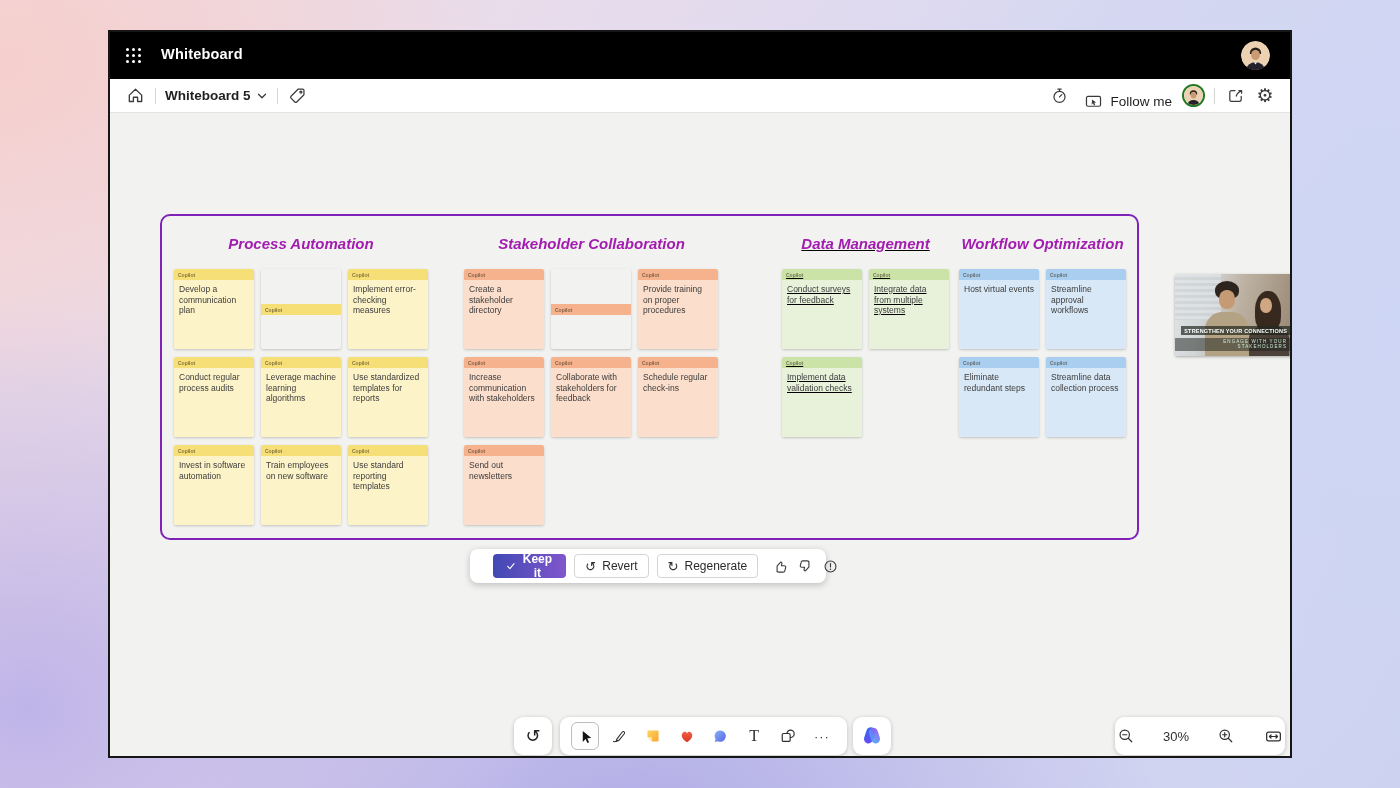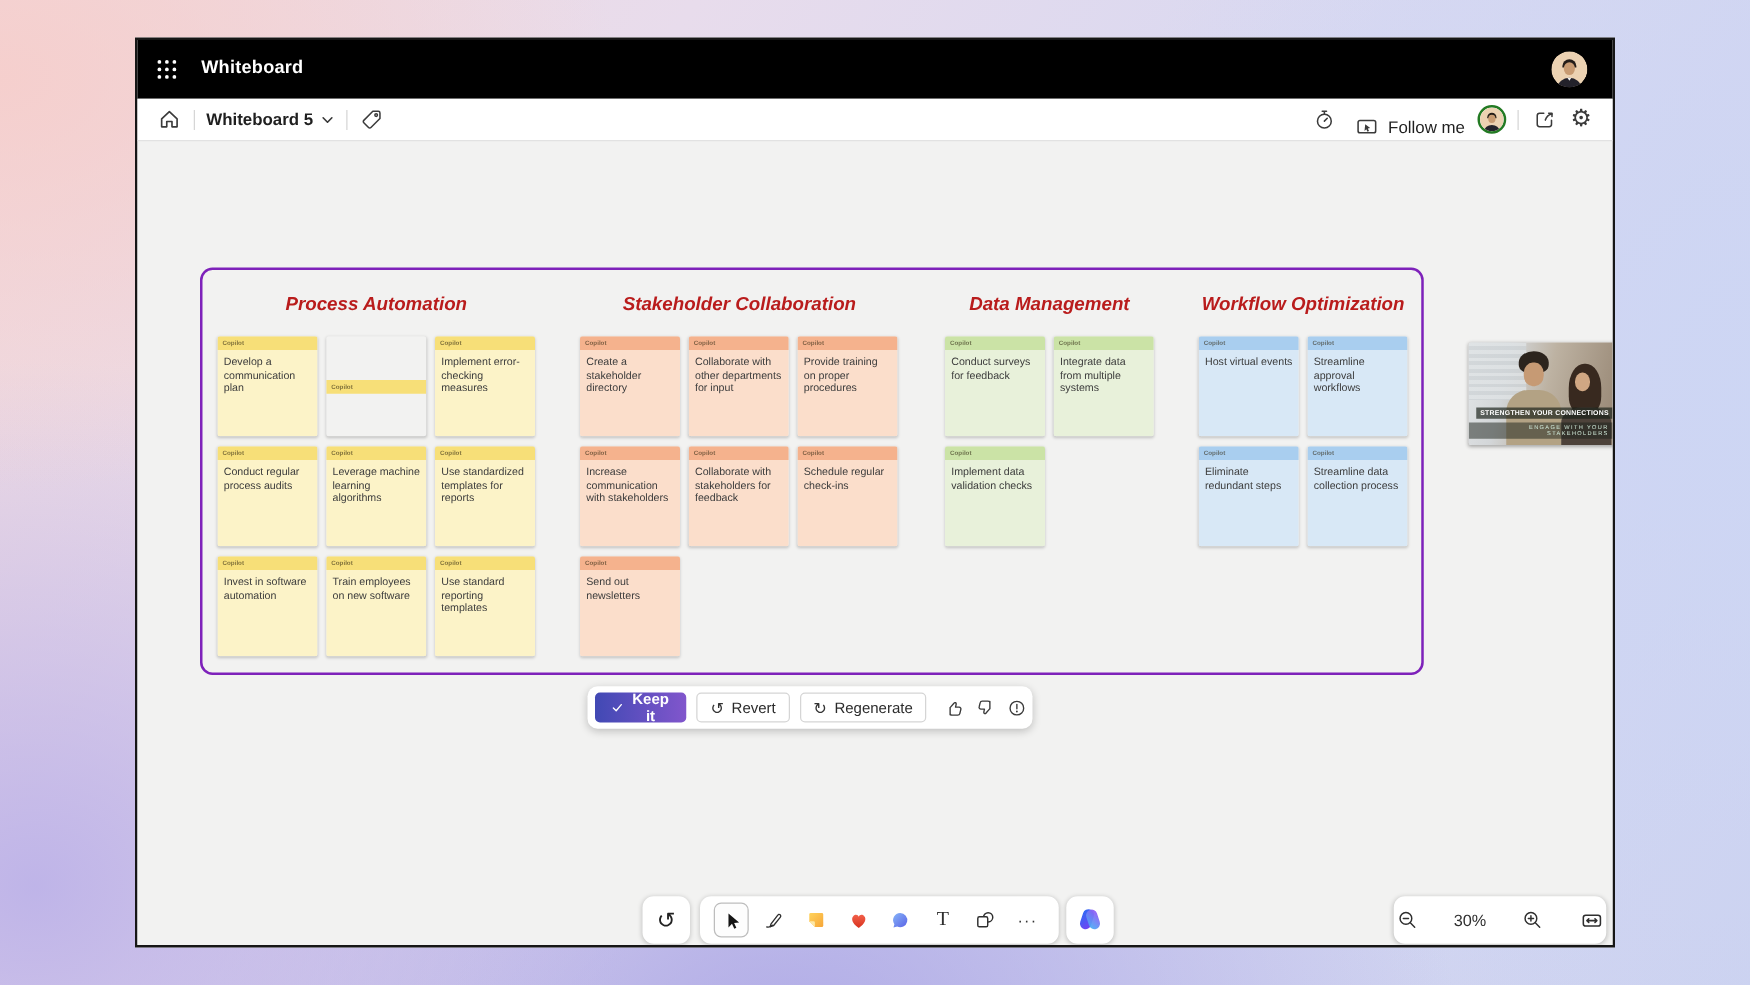--- a/index.html
+++ b/index.html
@@ -34,39 +34,39 @@
   .gear { font-size:19px; color:#3b3b3b; line-height:1; }
 
   
   .canvas { position:absolute; left:0; top:80px; right:0; bottom:0; background:#f2f2f1;
     border-top:1px solid #e2e2e2; overflow:hidden; }
 
   .ai-frame { position:absolute; left:50px; top:101px; width:979px; height:326px;
     border:2px solid var(--accent-purple,#7e22ba); border-radius:10px; }
   .board-col { position:absolute; top:18px; }
   .col-title { height:20px; line-height:20px; text-align:center; font-size:15px; font-weight:bold;
-    font-style:italic; color:#b91c1c; margin-bottom:15px; }
+    font-style:italic; color:#a21caf; margin-bottom:15px; }
   .notes-wrap { display:flex; flex-wrap:wrap; column-gap:7px; row-gap:8px; }
   .note { width:80px; height:80px; border-radius:2px; overflow:hidden; display:flex; flex-direction:column;
     box-shadow:0 1px 2.5px rgba(0,0,0,.2); cursor:pointer;justify-content:center; }
   .note-head { flex:0 0 11px; font-size:5px; line-height:6px; padding:3px 0 0 4px; font-weight:bold; color:rgba(50,42,20,.6); }
   .note-body { flex:1; padding:4px 5px 0 5px; font-size:8.5px; line-height:10.5px; color:#3c3c3c; }
   .theme-yellow .note-head { background:var(--note-yellow-header,#f7df78); }
   .theme-yellow .note-body { background:var(--note-yellow-body,#fcf3c8); }
   .theme-peach  .note-head { background:var(--note-peach-header,#f5b28d); }
   .theme-peach  .note-body { background:var(--note-peach-body,#fbdecb); }
   .theme-green  .note-head { background:var(--note-green-header,#cbe3a6); }
   .theme-green  .note-body { background:var(--note-green-body,#e8f1da); }
   .theme-blue   .note-head { background:var(--note-blue-header,#a9ceef); }
   .theme-blue   .note-body { background:var(--note-blue-body,#d8e8f6); }
 
   
   .action-bar { position:absolute; left:360px; top:436px; height:34px; width:356px;
     background:#fff; border-radius:8px; box-shadow:0 2px 7px rgba(0,0,0,.22);
-    display:flex; align-items:center; gap:8px; padding:0 6px; }
+    display:flex; align-items:center; gap:8px; padding:0 23px; }
   .btn-keep { height:24px; padding:0 13px; border:none; border-radius:4px; cursor:pointer;
     background:linear-gradient(90deg,var(--keep-gradient-start,#4149b4),var(--keep-gradient-end,#8156cc));
     color:#fff; font-size:12px; font-weight:bold; display:flex; align-items:center; gap:6px;
     font-family:inherit; }
   .btn-sec { height:24px; padding:0 10px; border:1px solid #d5d5d5; border-radius:4px; background:#fff;
     font-size:12px; color:#2b2b2b; display:flex; align-items:center; gap:6px; cursor:pointer; font-family:inherit; }
   .fb-icon { width:24px; height:24px; display:grid; place-items:center; cursor:pointer; border:none; background:none; }
   .uglyph { font-size:13px; color:#333; line-height:1; }
 
   
@@ -241,21 +241,20 @@
           </div>
           <div class="board-col" style="left: 302px; width: 255px;">
             <div class="col-title">Stakeholder Collaboration</div>
             <div class="notes-wrap">
               <div class="note theme-peach">
                 <div class="note-head">Copilot</div>
                 <div class="note-body">Create a stakeholder directory</div>
               </div>
               <div class="note theme-peach">
                 <div class="note-head">Copilot</div>
-                <div class="note-body">Collaborate with other departments for input</div>
               </div>
               <div class="note theme-peach">
                 <div class="note-head">Copilot</div>
                 <div class="note-body">Provide training on proper procedures</div>
               </div>
               <div class="note theme-peach">
                 <div class="note-head">Copilot</div>
                 <div class="note-body">Increase communication with stakeholders</div>
               </div>
               <div class="note theme-peach">
@@ -265,21 +264,21 @@
               <div class="note theme-peach">
                 <div class="note-head">Copilot</div>
                 <div class="note-body">Schedule regular check-ins</div>
               </div>
               <div class="note theme-peach">
                 <div class="note-head">Copilot</div>
                 <div class="note-body">Send out newsletters</div>
               </div>
             </div>
           </div>
-          <div class="board-col" style="left: 594px; width: 167px;">
+          <div class="board-col" style="left: 620px; width: 167px; text-decoration: underline;">
             <div class="col-title">Data Management</div>
             <div class="notes-wrap">
               <div class="note theme-green">
                 <div class="note-head">Copilot</div>
                 <div class="note-body">Conduct surveys for feedback</div>
               </div>
               <div class="note theme-green">
                 <div class="note-head">Copilot</div>
                 <div class="note-body">Integrate data from multiple systems</div>
               </div>

